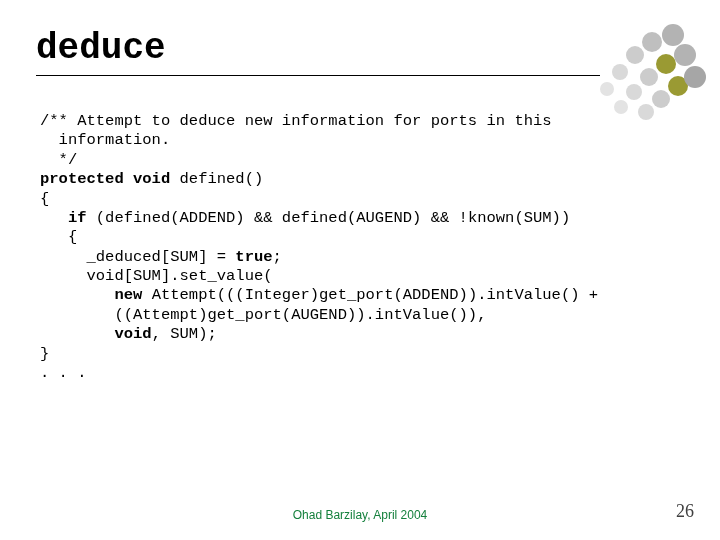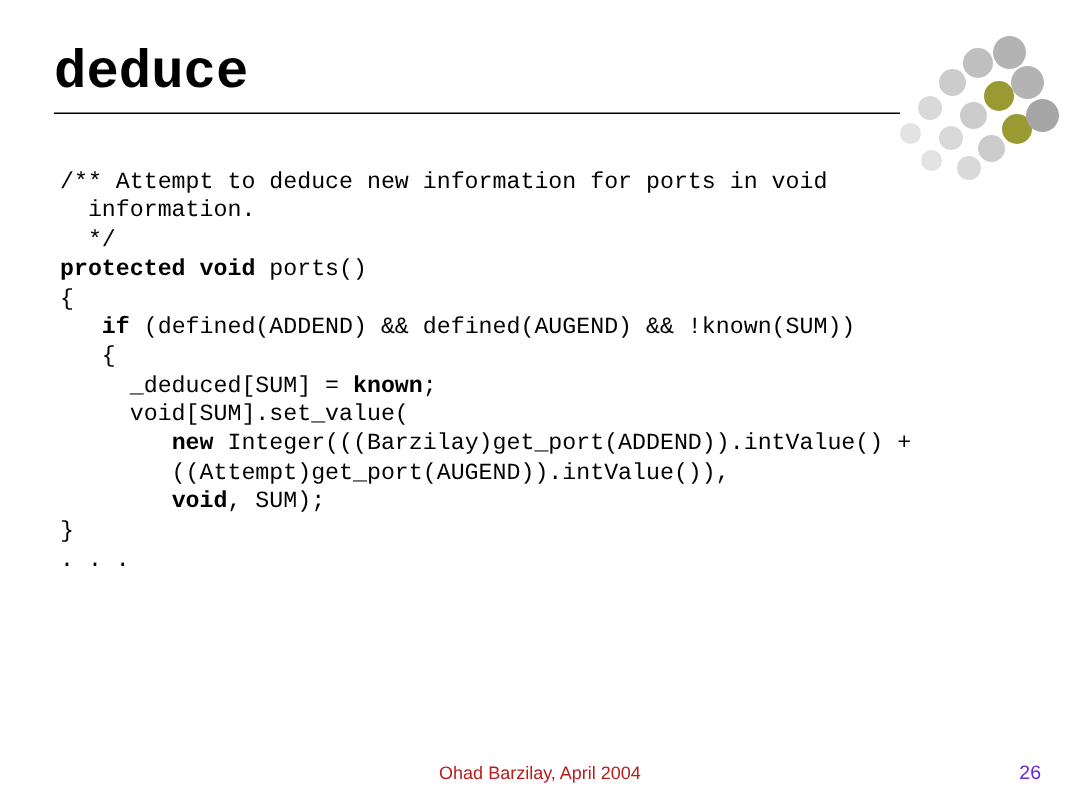--- a/index.html
+++ b/index.html
@@ -57,29 +57,29 @@
   }
   .code-block b { font-weight: bold; text-align: center; }
   .footer {
     position: absolute;
     bottom: 18px;
     left: 0;
     right: 0;
     text-align: center;
     font-family: "Comic Sans MS", cursive, sans-serif;
     font-size: 12px;
-    color: #b91c1c;
+    color: #15803d;
   }
   .page-num {
     position: absolute;
     bottom: 18px;
     right: 26px;
-    font-family: Liberation Sans, sans-serif;
-    font-size: 13px;
-    color: #6d28d9;
+    font-family: Liberation Serif, serif;
+    font-size: 18px;
+    color: #404040;
   }
 </style>
 </head>
 <body>
 
 <div class="slide">
 
   <div class="bubbles">
     <span class="bubble" style="width:14px;height:14px;top:70px;left:8px;background:#e3e3e3;"></span>
     <span class="bubble" style="width:16px;height:16px;top:52px;left:20px;background:#d9d9d9;"></span>
@@ -94,30 +94,30 @@
     <span class="bubble" style="width:16px;height:16px;top:92px;left:46px;background:#d9d9d9;"></span>
     <span class="bubble" style="width:18px;height:18px;top:78px;left:60px;background:#cccccc;"></span>
     <span class="bubble" style="width:20px;height:20px;top:64px;left:76px;background:#9a9a33;"></span>
     <span class="bubble" style="width:22px;height:22px;top:54px;left:92px;background:#a6a6a6;"></span>
   </div>
 
   <div class="title-wrap">
     <div class="title">deduce</div>
   </div>
 
-  <div class="code-block"><span>/** Attempt to deduce new information for ports in void</span>
+  <div class="code-block"><span>/** Attempt to deduce new information for ports in this</span>
 <span>  information.</span>
 <span>  */</span>
-<b>protected void</b><span> ports()</span>
+<b>protected void</b><span> defined()</span>
 <span>{</span>
 <span>   </span><b>if</b><span> (defined(ADDEND) &amp;&amp; defined(AUGEND) &amp;&amp; !known(SUM))</span>
 <span>   {</span>
-<span>     _deduced[SUM] = </span><b>known</b><span>;</span>
+<span>     _deduced[SUM] = </span><b>true</b><span>;</span>
 <span>     void[SUM].set_value(</span>
-<span>        </span><b>new</b><span> Integer(((Barzilay)get_port(ADDEND)).intValue() +</span>
+<span>        </span><b>new</b><span> Attempt(((Integer)get_port(ADDEND)).intValue() +</span>
 <span>        ((Attempt)get_port(AUGEND)).intValue()),</span>
 <span>        </span><b>void</b><span>, SUM);</span>
 <span>}</span>
 <span>. . .</span></div>
 
   <div class="footer">Ohad Barzilay, April 2004</div>
   <div class="page-num">26</div>
 
 </div>
 

